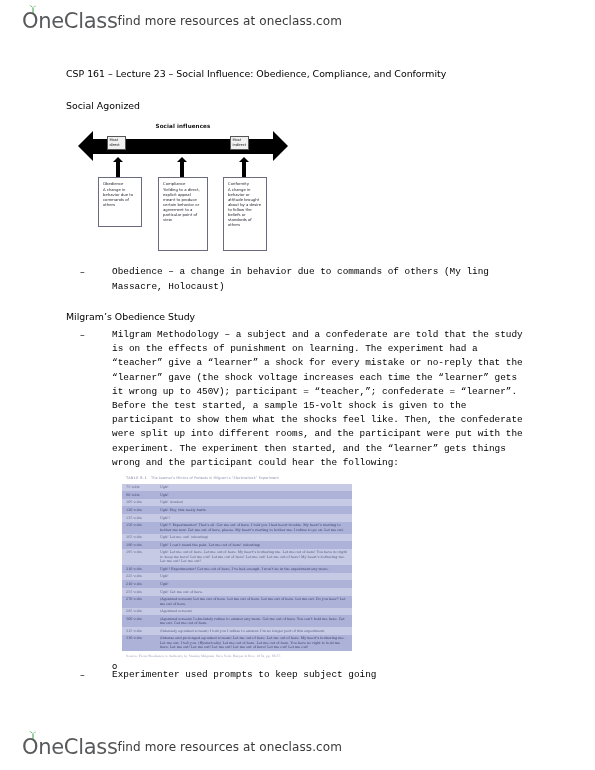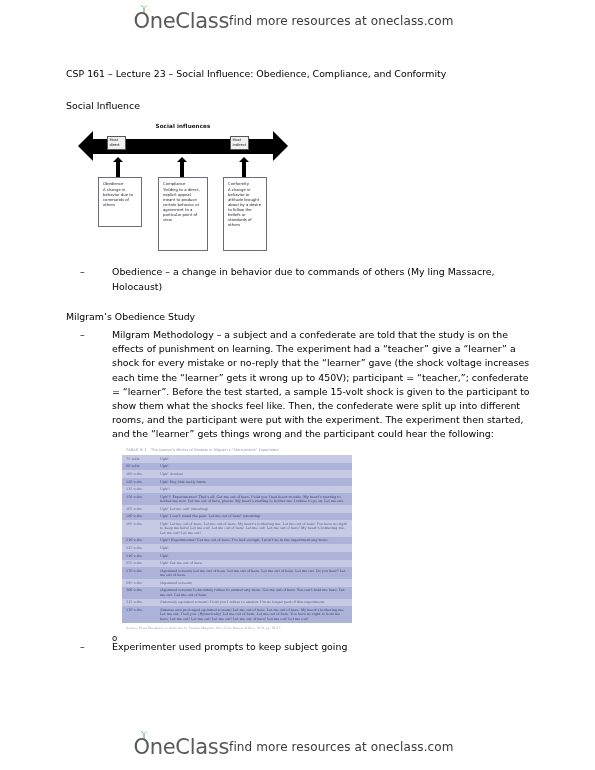--- a/index.html
+++ b/index.html
@@ -15,21 +15,21 @@
   }
 
   
   .brandbar {
     position: absolute;
     left: 0;
     width: 595px;
     height: 38px;
     display: flex;
     align-items: center;
-    justify-content: center;
+    justify-content: flex-start;
     padding: 0 30px 0 22px;
   }
   .brandbar.top { top: 2px; }
   .brandbar.bottom { top: 728px; }
 
   .logo {
     display: flex;
     align-items: flex-end;
     gap: 0px;
     position: relative;
@@ -196,20 +196,21 @@
     margin-top: 10px;
   }
   .bullet .dash {
     position: absolute;
     left: 0;
     top: 0;
   }
   .bullet .btext {
     display: block;
     text-align: left;
+    font-family: Liberation Mono, monospace;
   }
   .bullet.tight { margin-top: 4px; }
 
   
   .table-fig {
     position: relative;
     margin: 6px 0 0 122px;
     width: 230px;
   }
   .tbl-caption {
@@ -273,21 +274,21 @@
     </svg>
     <span class="logo-text">OneClass</span>
   </div>
   <div class="tagline">find more resources at oneclass.com</div>
 </div>
 
 <div class="doc">
 
   <div class="line title">CSP 161 – Lecture 23 – Social Influence: Obedience, Compliance, and Conformity</div>
 
-  <div class="line subhead">Social Influence</div>
+  <div class="line subhead">Social Agonized</div>
 
   <div class="figure">
     <div class="fig-title">Social influences</div>
 
     <div class="arrow-wrap">
       <div class="arrow-head left"></div>
       <div class="arrow-bar"></div>
       <div class="arrow-head right"></div>
       <div class="tip-label direct">Most direct</div>
       <div class="tip-label indirect">Most indirect</div>

